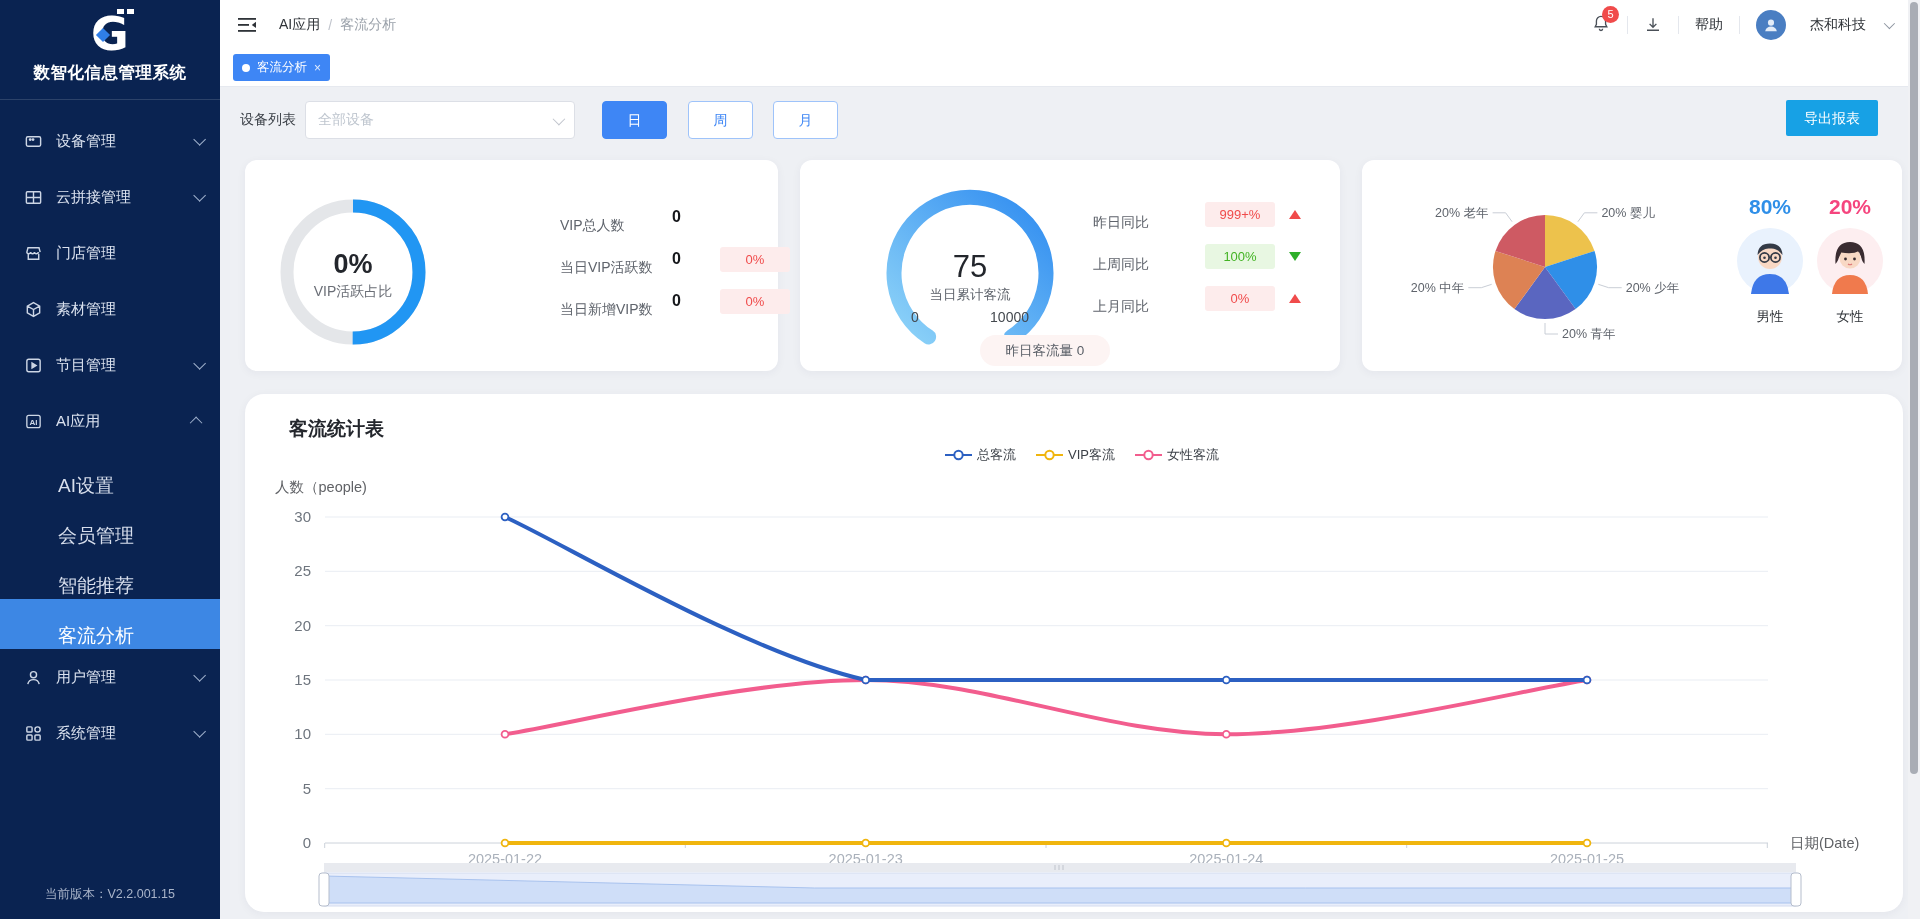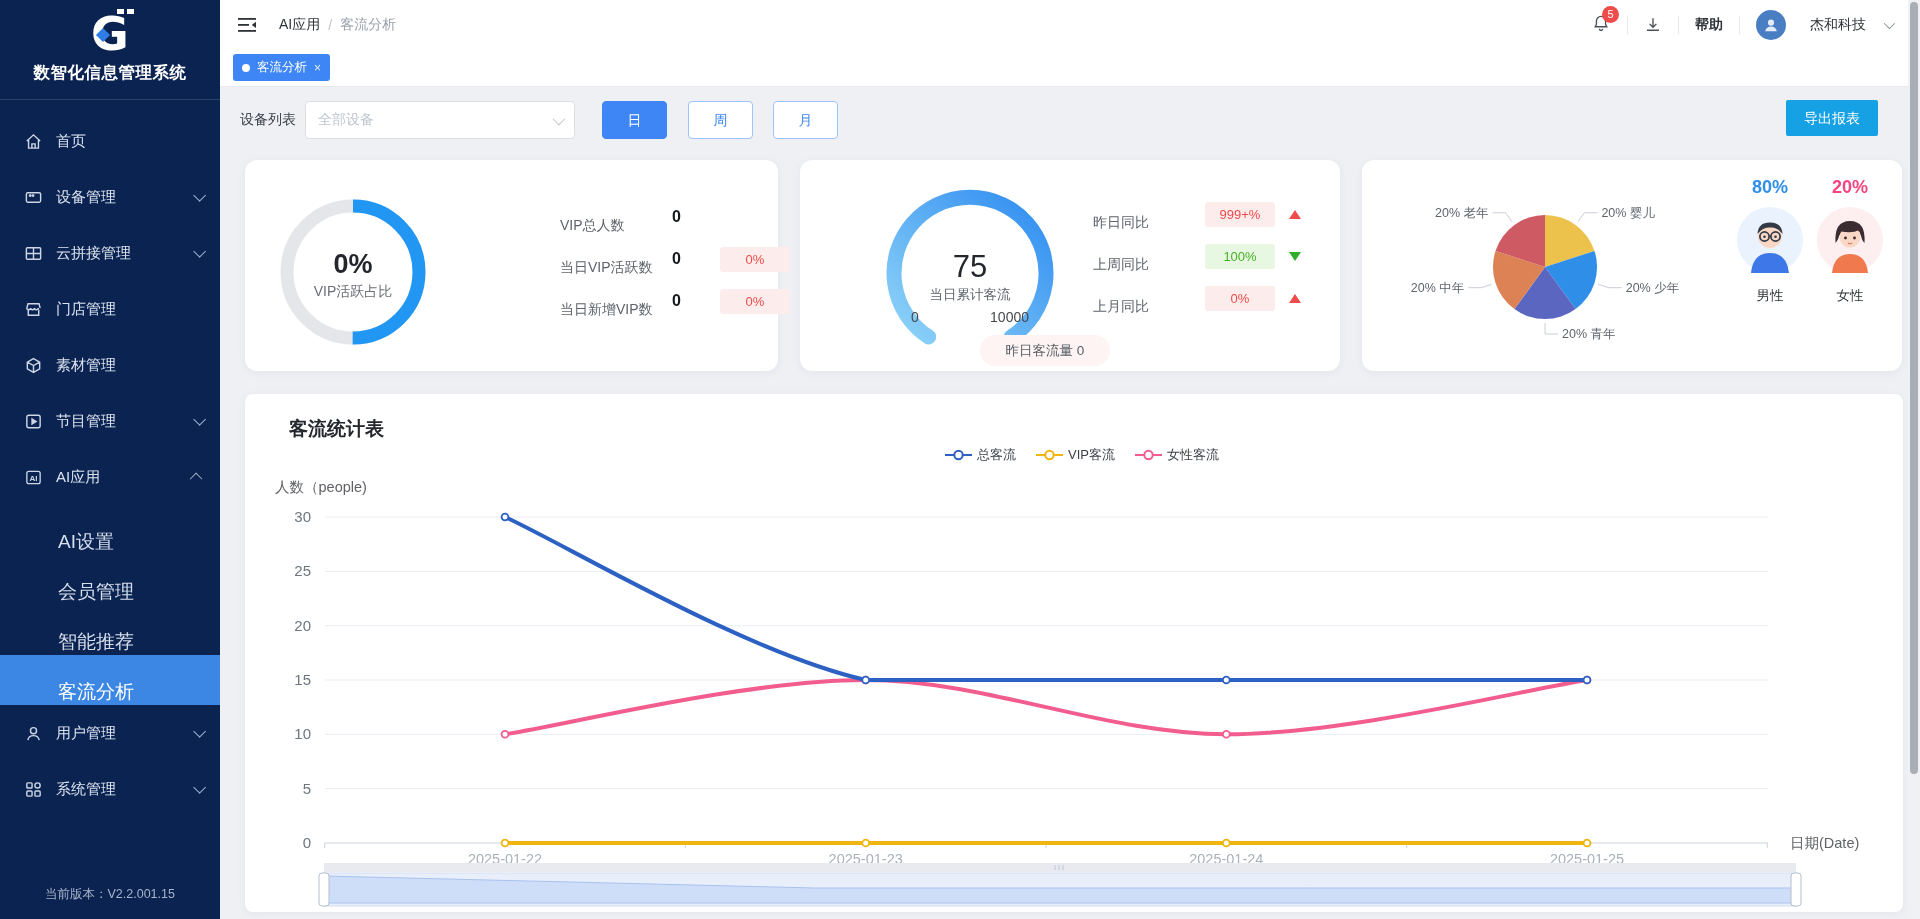--- a/index.html
+++ b/index.html
@@ -28,21 +28,21 @@
   
   #main { position:absolute; left:220px; top:0; width:1700px; height:919px; }
   #topbar { height:49px; background:#fff; display:flex; align-items:center; padding:0 28px 0 17px; position:relative; z-index:4; }
   .crumb-parent { font-size:14px; color:#2f3338; margin-left:22px; }
   .crumb-sep { color:#c0c4cc; margin:0 8px; font-size:14px; }
   .crumb-cur { font-size:14px; color:#9aa1aa; }
   .tb-right { margin-left:auto; display:flex; align-items:center; gap:16px; }
   .tb-div { width:1px; height:18px; background:#e4e7ed; }
   .bell-wrap { position:relative; cursor:pointer; }
   .badge { position:absolute; top:-7px; left:11px; min-width:17px; height:17px; border-radius:9px; background:#f04b4b; color:#fff; font-size:11px; line-height:17px; text-align:center; padding:0 3px; }
-  .help { font-size:14px; color:#2f3338; cursor:pointer;font-weight:bold; }
+  .help { font-size:14px; color:#2f3338; cursor:pointer; }
   .avatar { width:30px; height:30px; border-radius:50%; background:#4a7ec2; display:flex; align-items:center; justify-content:center; }
   .company { font-size:14px; color:#2f3338; margin:0 2px 0 8px; }
   .chev-sm { width:8px; height:8px; border-right:1.5px solid #8d95a0; border-bottom:1.5px solid #8d95a0; transform:rotate(45deg) translateY(-2px); }
 
   #tabstrip { height:38px; background:#fff; border-bottom:1px solid #e6e9ef; display:flex; align-items:center; padding-left:13px; }
   .tab-chip { height:27px; background:#3e86f5; border-radius:3px; color:#fff; font-size:12.5px; display:flex; align-items:center; padding:0 9px; gap:7px; cursor:pointer; }
   .tab-dot { width:8px; height:8px; border-radius:50%; background:#fff; }
   .tab-x { font-size:12px; opacity:.85; cursor:pointer; }
 
   #content { position:absolute; left:0; top:87px; width:1700px; height:832px; background:#eef0f4; }
@@ -55,21 +55,21 @@
   .pbtn { position:absolute; top:14px; width:65px; height:38px; border-radius:4px; font-size:14px; text-align:center; line-height:36px; cursor:pointer; }
   .pbtn.on { background:#3e86f5; color:#fff; border:1px solid #3e86f5; }
   .pbtn.off { background:#fff; color:#3e86f5; border:1px solid #9ec3fa; }
   .export-btn { position:absolute; left:1566px; top:13px; width:92px; height:36px; background:#17a1e5; border-radius:2px; color:#fff; font-size:14px; text-align:center; line-height:36px; cursor:pointer; }
 
   
   .card { position:absolute; top:73px; height:211px; background:#fff; border-radius:12px; box-shadow:0 2px 10px rgba(30,45,80,.05); }
   #card-vip { left:25px; width:533px; }
   #card-flow { left:580px; width:540px; }
   #card-demo { left:1142px; width:540px; }
-  #card-chart { position:absolute; left:25px; top:307px; width:1658px; height:518px; background:#fff; border-radius:8px; box-shadow:0 2px 10px rgba(30,45,80,.05); }
+  #card-chart { position:absolute; left:25px; top:307px; width:1658px; height:518px; background:#fff; border-radius:19px; box-shadow:0 2px 10px rgba(30,45,80,.05); }
 
   .donut-center { position:absolute; left:23px; top:27px; width:170px; height:170px; text-align:center; }
   .donut-center .pct { position:absolute; width:100%; top:62px; font-size:27px; font-weight:bold; color:#23262c; }
   .donut-center .lbl { position:absolute; width:100%; top:96px; font-size:14px; color:#6a6e76; }
 
   .stat-rows { position:absolute; }
   #card-vip .stat-rows { left:315px; top:44px; }
   #card-flow .stat-rows { left:293px; top:41px; }
   .srow { height:26px; display:flex; align-items:center; margin-bottom:16px; }
   .srow .sl { font-size:14px; color:#5f646c; width:112px;margin-top:18px; }
@@ -82,21 +82,21 @@
   .tri.down { border-left:6px solid transparent; border-right:6px solid transparent; border-top:9px solid #2eaf29; }
 
   .gauge-wrap { position:absolute; left:75px; top:13px; width:190px; height:190px; text-align:center; }
   .gauge-wrap .gval { position:absolute; width:100%; top:76px; font-size:31px; color:#23262c; }
   .gauge-wrap .glbl { position:absolute; width:100%; top:113px; font-size:13.5px; color:#5f646c; }
   .gauge-minmax { position:absolute; left:50%; transform:translateX(-50%); top:136px; width:118px; display:flex; justify-content:space-between; font-size:14px; color:#44494f; }
   .pill { position:absolute; left:105px; top:162px; width:130px; height:31px; background:#fdf4f3; border-radius:16px; font-size:13.5px; color:#5b6068; text-align:center; line-height:31px; }
 
   .gender { position:absolute; top:0; width:80px; text-align:center; }
   #g-male { left:368px; } #g-female { left:448px; }
-  .gpct { margin-top:17px; font-size:18px; font-weight:bold; }
+  .gpct { margin-top:35px; font-size:21px; font-weight:bold; }
   #g-male .gpct { color:#2f8fe8; } #g-female .gpct { color:#f5457e; }
   .gavatar { margin:9px auto 0; width:66px; height:66px; }
   .glabel { margin-top:10px; font-size:13.5px; color:#2f3338; }
 
   .chart-title { position:absolute; left:44px; top:22px; font-size:19px; font-weight:bold; color:#24272d; }
   .legend { position:absolute; left:700px; top:52px; display:flex; gap:20px; align-items:center; }
   .legend-item { display:flex; align-items:center; gap:5px; cursor:pointer; }
   .legend-item span { font-size:13px; color:#3c4148; }
   #chart-svg { position:absolute; left:0; top:80px; }
 
@@ -110,26 +110,20 @@
 <div id="sidebar">
   <div class="logo-wrap">
     <div class="logo-g">
       <div class="g">G</div>
       <div class="diamond"></div>
       <div class="sq1"></div><div class="sq2"></div>
     </div>
     <div class="app-title">数智化信息管理系统</div>
   </div>
   <div class="menu">
-    <div class="m-item">
-      <svg viewBox="0 0 20 20" fill="none" stroke="#cdd6e5" stroke-width="1.5">
-          <path d="M3 9.5 10 3l7 6.5M4.8 8.5V17h10.4V8.5M8.3 17v-4.5h3.4V17"></path>
-        </svg>
-      <span>首页</span>
-    </div>
     <div class="m-item">
       <svg viewBox="0 0 20 20" fill="none" stroke="#cdd6e5" stroke-width="1.5">
           <rect x="2.5" y="5" width="15" height="10" rx="1.5"></rect>
           <circle cx="6.5" cy="8" r="0.8" fill="#cdd6e5"></circle>
           <circle cx="9.5" cy="8" r="0.8" fill="#cdd6e5"></circle>
         </svg>
       <span>设备管理</span>
       <i class="chev down"></i>
     </div>
     <div class="m-item">

